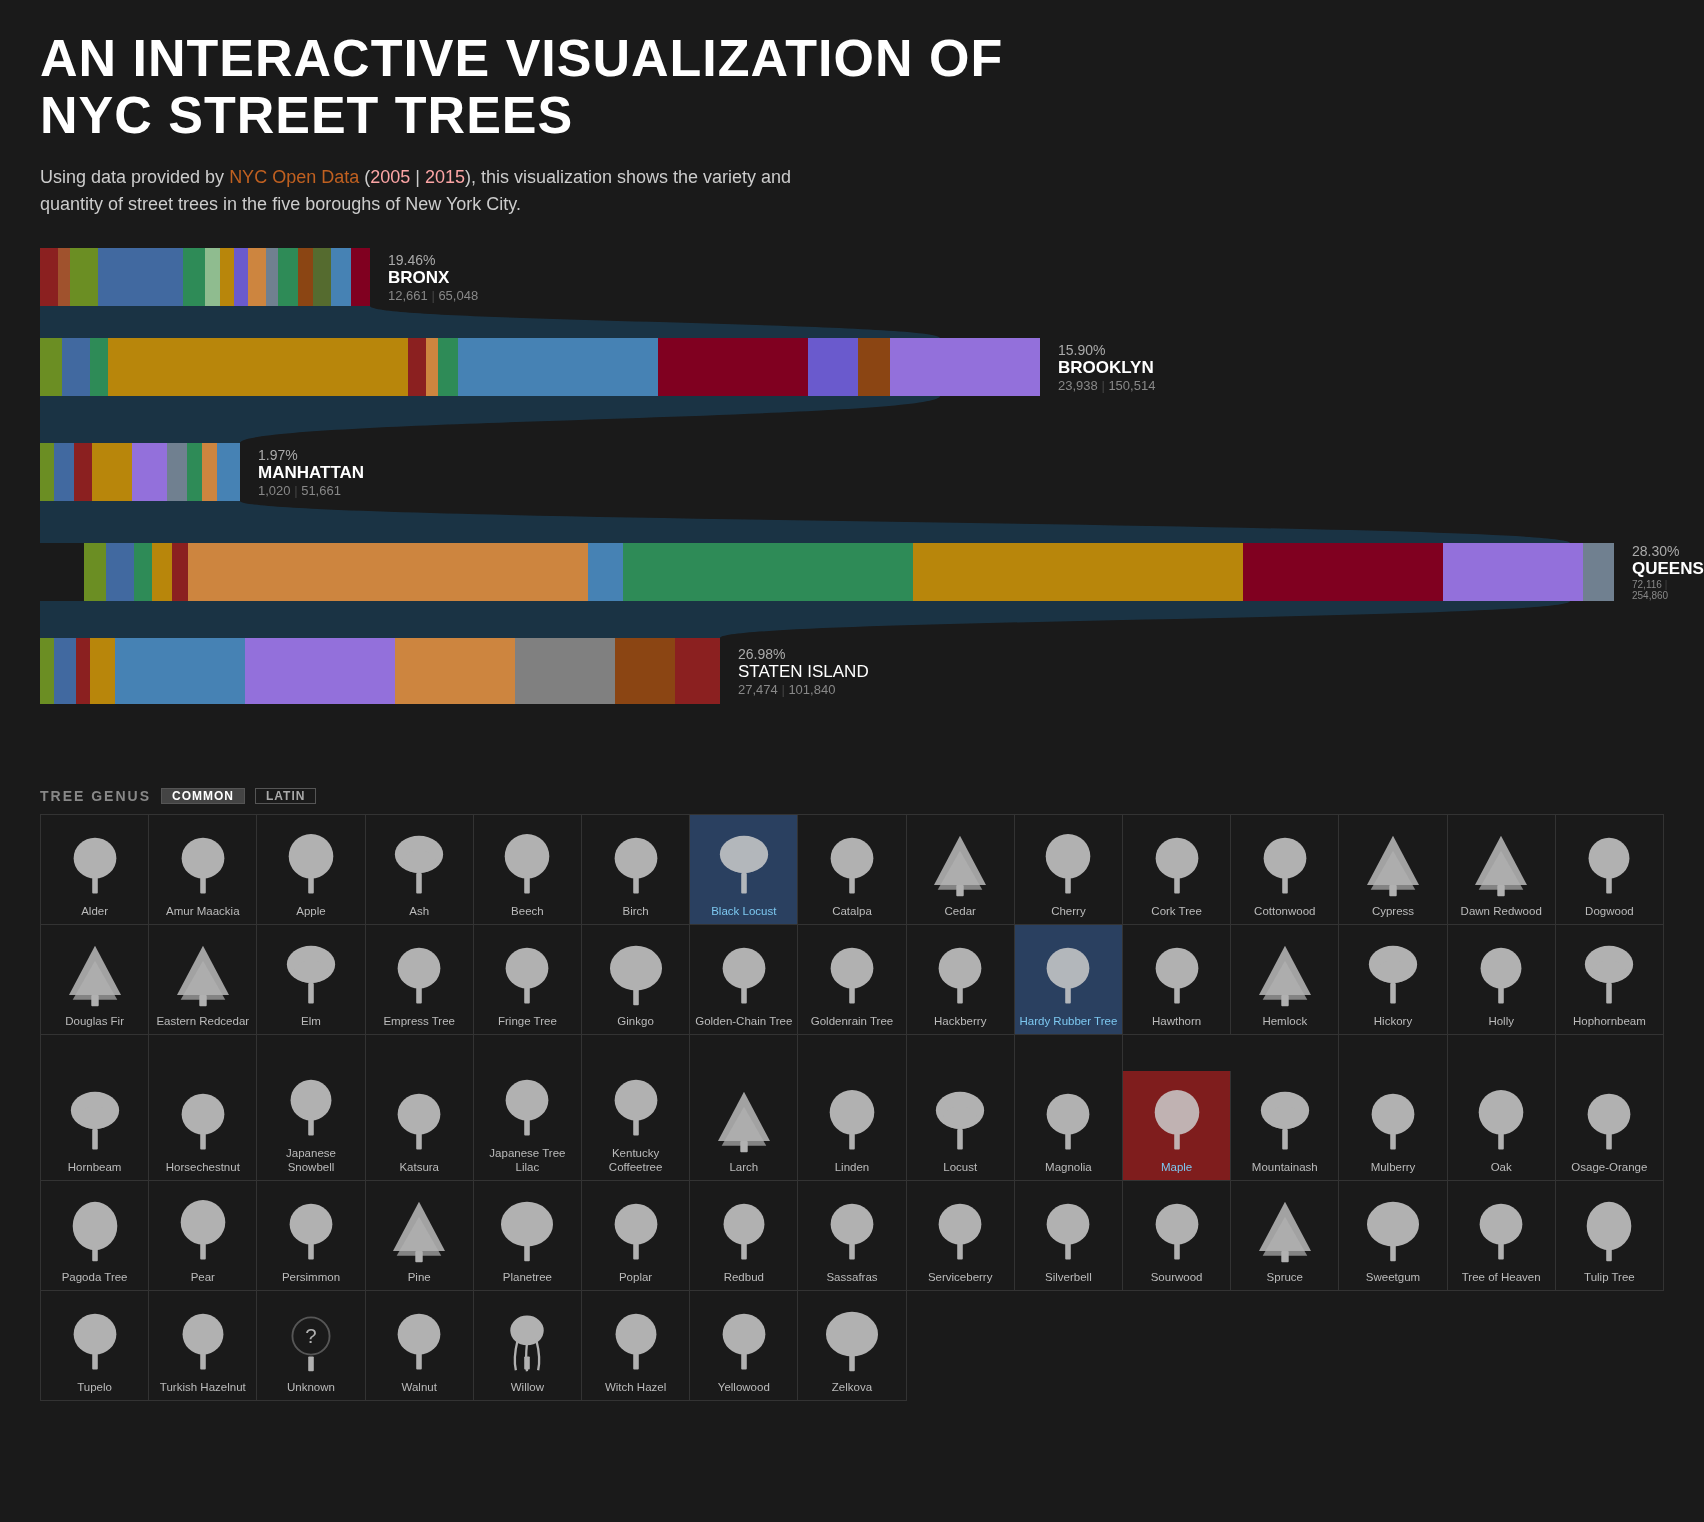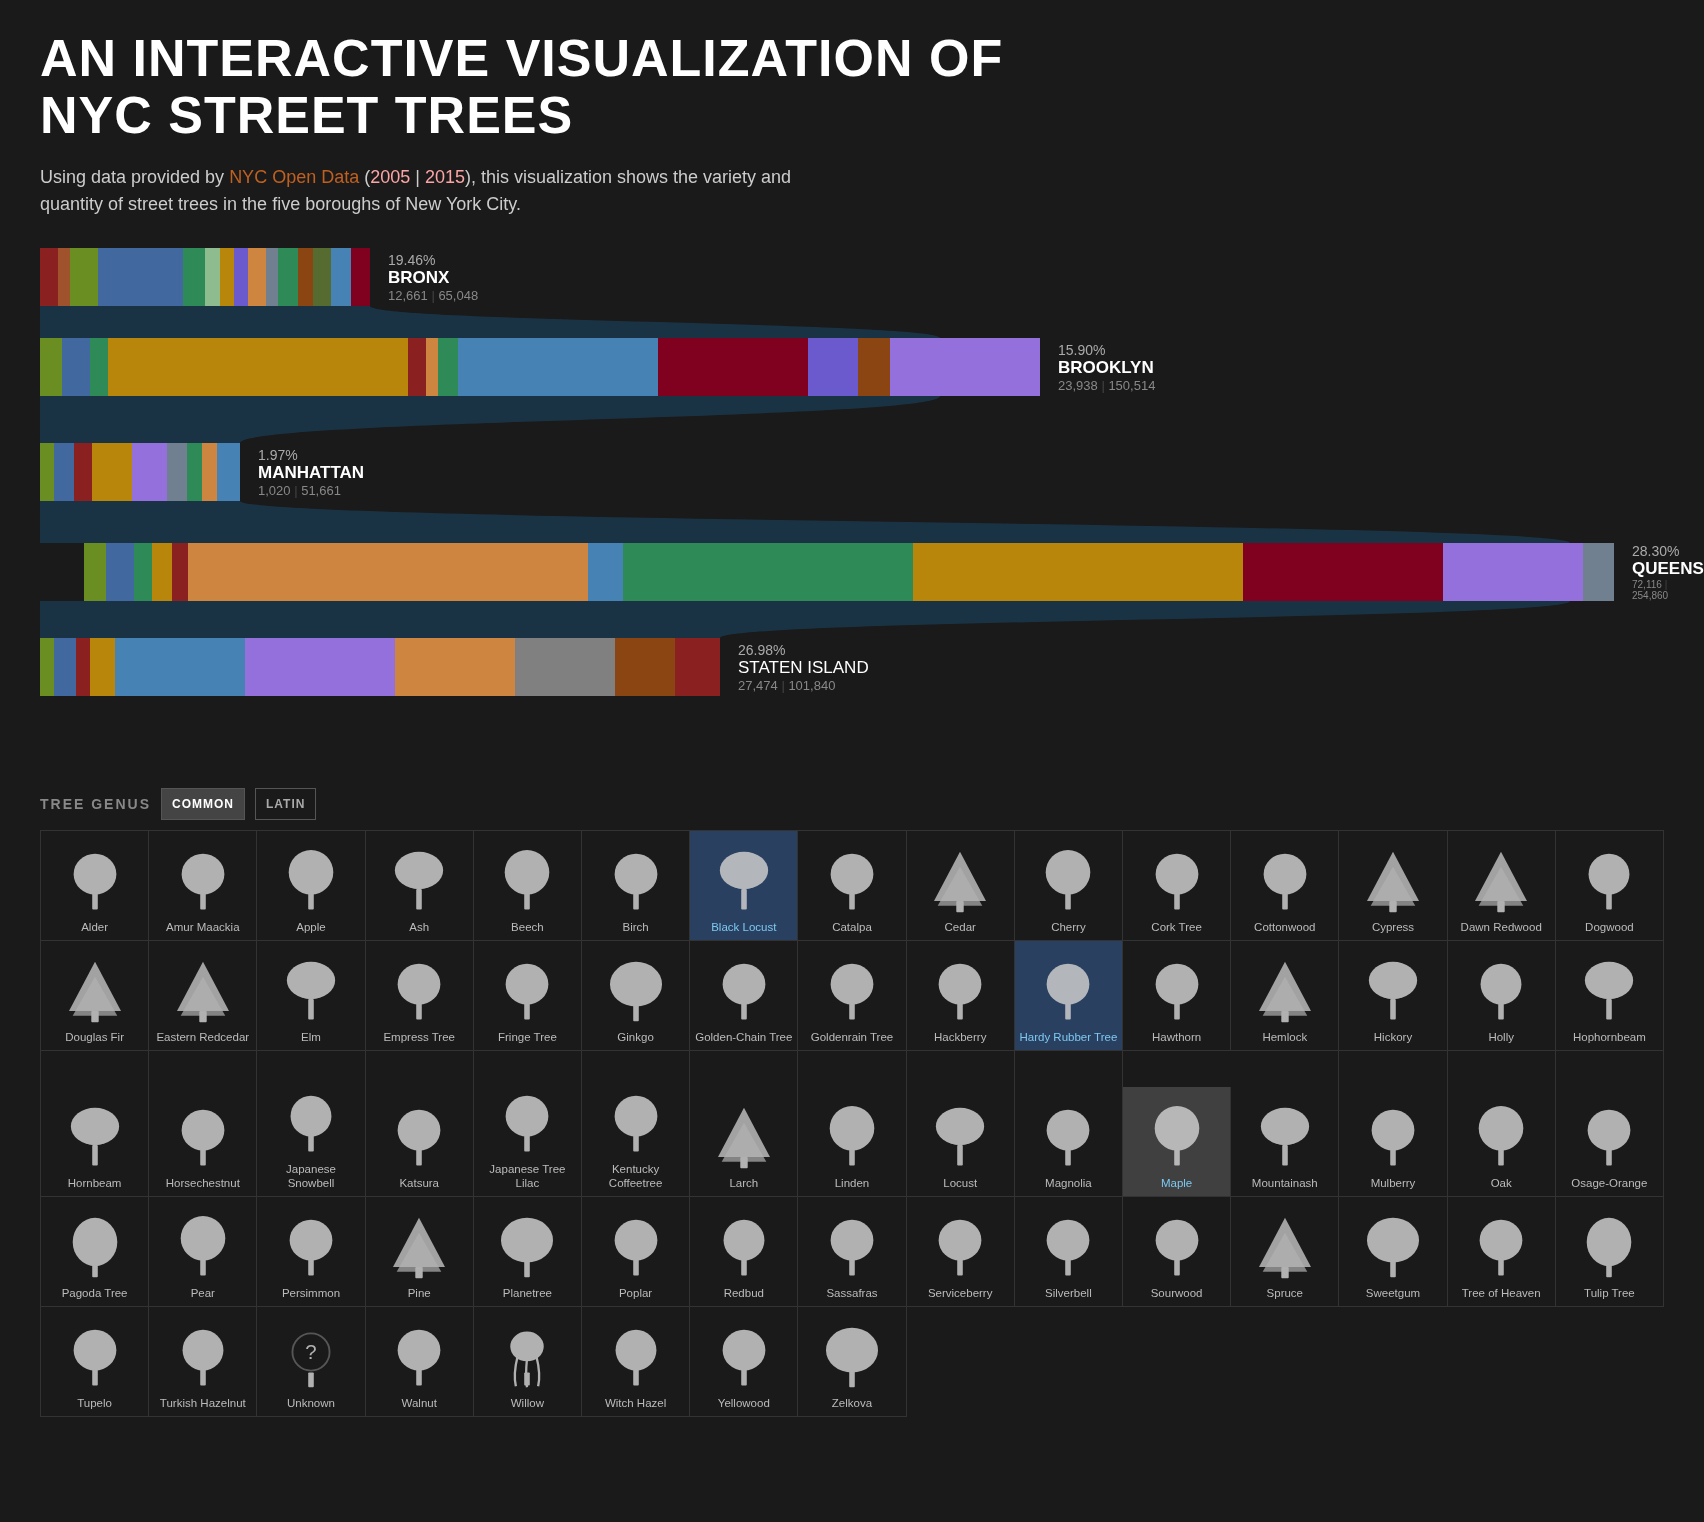--- a/index.html
+++ b/index.html
@@ -39,21 +39,21 @@
       align-items: center;
       gap: 10px;
     }
     .genus-title {
       font-size: 14px;
       font-weight: 700;
       color: #888;
       letter-spacing: 2px;
     }
     .tab-btn {
-      padding: 8px 10px;
+      padding: 0 10px;
       font-size: 12px;
       font-weight: 700;
       border: 1px solid #555;
       background: transparent;
       color: #aaa;
       cursor: pointer;
       letter-spacing: 1px;
     }
     .tab-btn.active {
       background: #444;
@@ -73,21 +73,21 @@
       flex-direction: column;
       align-items: center;
       justify-content: flex-end;
       padding: 8px 4px 6px;
       cursor: pointer;
       background: #1a1a1a;
       min-height: 110px;
       position: relative;
     }
     .tree-cell.highlighted { background: #2a4060; }
-    .tree-cell.selected { background: #404040; margin-top: 36px; }
+    .tree-cell.selected { background: #7f1d1d; margin-top: 36px; }
     .tree-icon {
       width: 60px;
       height: 65px;
       display: flex;
       align-items: flex-end;
       justify-content: center;
       margin-bottom: 6px;
       opacity: 0.85;
     }
     .tree-icon svg {
@@ -208,21 +208,21 @@
             <div style="width: 200px; height: 100%; background: rgb(128, 0, 32); flex-shrink: 0;"></div>
             <div style="width: 140px; height: 100%; background: rgb(147, 112, 219); flex-shrink: 0;"></div>
             <div style="width: 31px; height: 100%; background: rgb(112, 128, 144); flex-shrink: 0;"></div>
           </div>
           <div style="margin-left: 18px; display: flex; flex-direction: column; justify-content: center;">
       <div style="font-size:14px;color:#aaa;">28.30%</div>
       <div style="font-size:17px;font-weight:700;color:#fff;">QUEENS</div>
       <div style="font-size:10px;color:#888;">72,116 <span style="color:#444;">|</span> 254,860</div>
     </div>
         </div>
-        <div style="position: absolute; top: 390px; left: 0px; display: flex; align-items: center; height: 58px;">
+        <div style="position: absolute; top: 390px; left: 0px; display: flex; align-items: center; height: 66px;">
           <div style="display: flex; height: 100%;">
             <div style="width: 14px; height: 100%; background: rgb(107, 142, 35); flex-shrink: 0;"></div>
             <div style="width: 22px; height: 100%; background: rgb(65, 105, 160); flex-shrink: 0;"></div>
             <div style="width: 14px; height: 100%; background: rgb(139, 32, 32); flex-shrink: 0;"></div>
             <div style="width: 25px; height: 100%; background: rgb(184, 134, 11); flex-shrink: 0;"></div>
             <div style="width: 130px; height: 100%; background: rgb(70, 130, 180); flex-shrink: 0;"></div>
             <div style="width: 150px; height: 100%; background: rgb(147, 112, 219); flex-shrink: 0;"></div>
             <div style="width: 120px; height: 100%; background: rgb(205, 133, 63); flex-shrink: 0;"></div>
             <div style="width: 100px; height: 100%; background: rgb(128, 128, 128); flex-shrink: 0;"></div>
             <div style="width: 60px; height: 100%; background: rgb(139, 69, 19); flex-shrink: 0;"></div>

